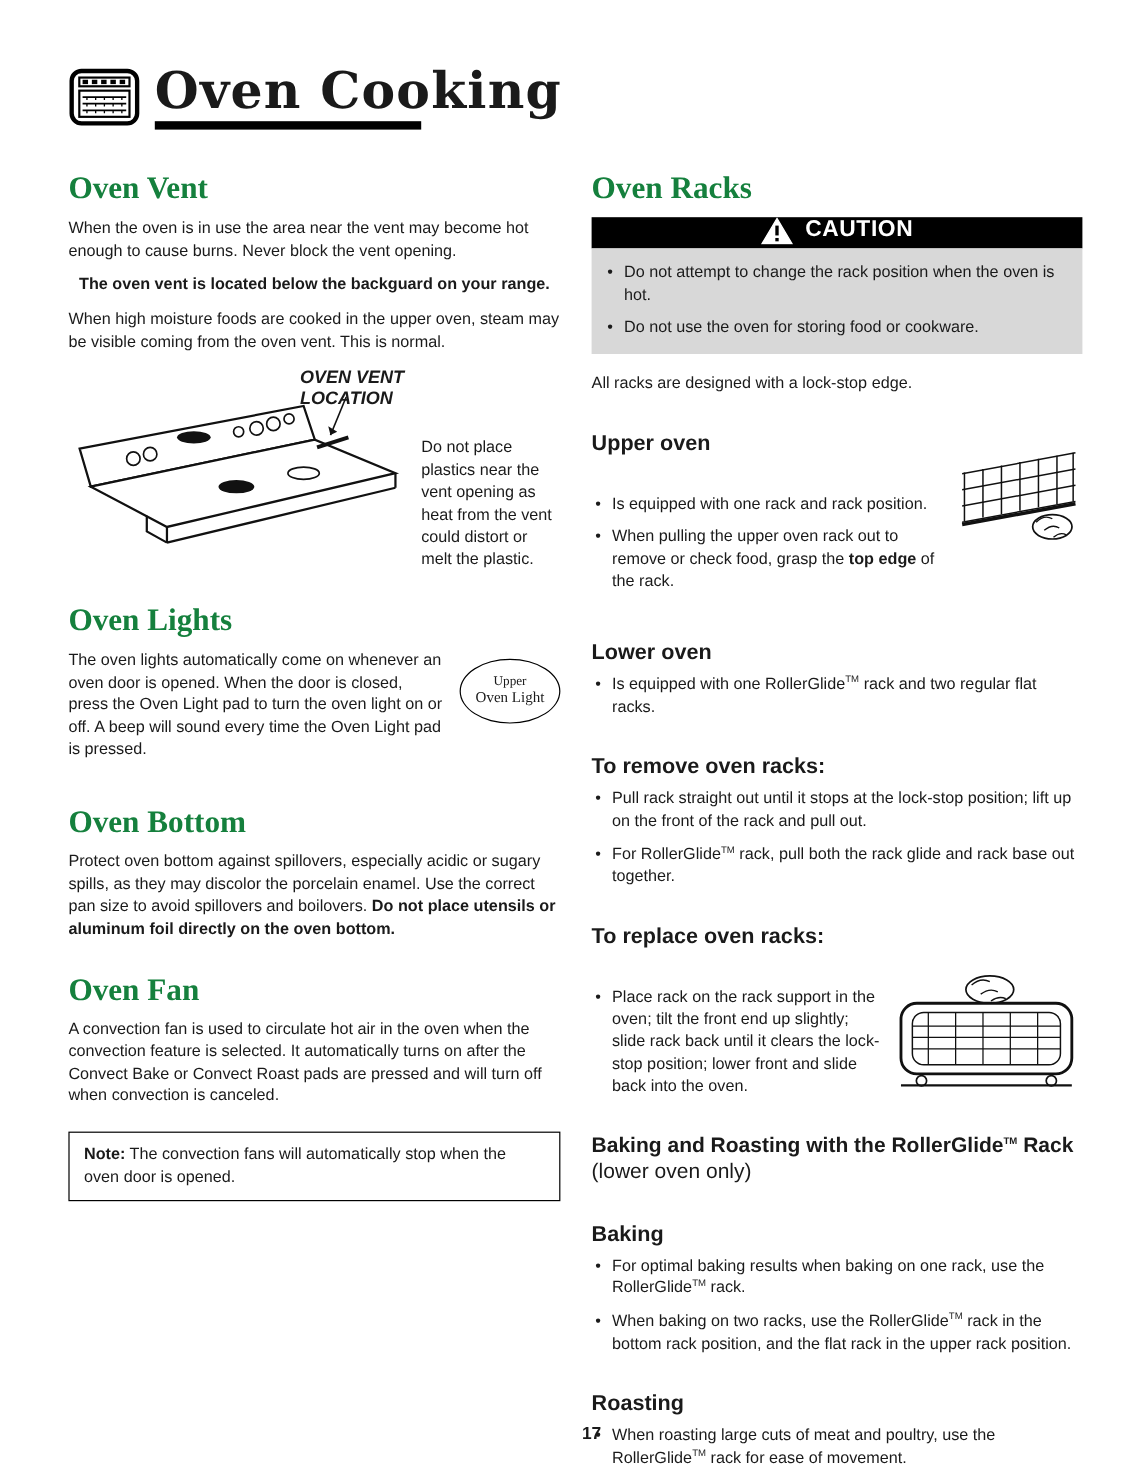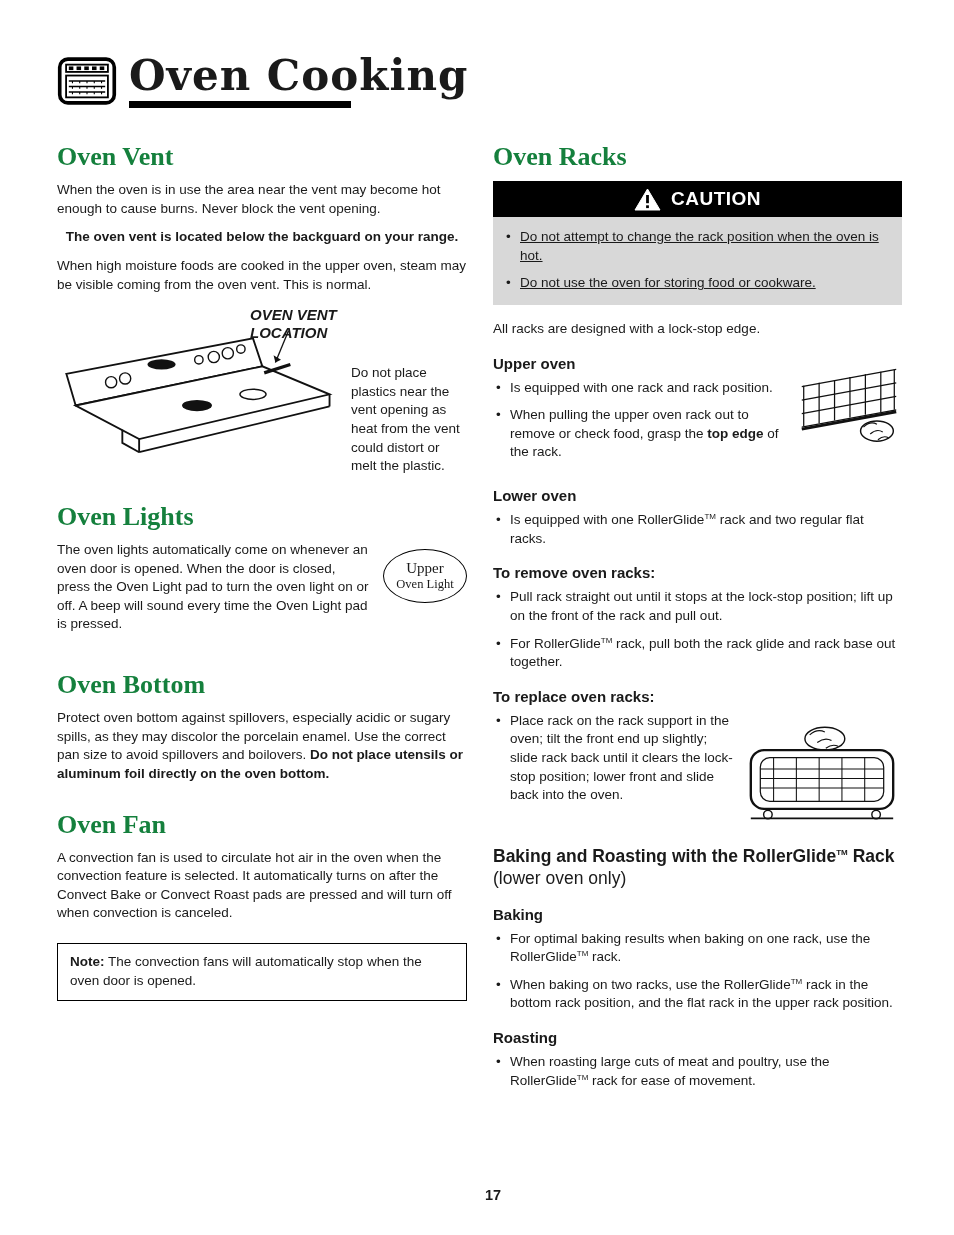--- a/index.html
+++ b/index.html
@@ -26,51 +26,51 @@
     font-family:"Liberation Serif",serif;font-size:26px;font-weight:bold;
     margin:26px 0 9px;color:#15803d;
   }
   .col-left h2:first-child, .col-right h2:first-child{margin-top:24px;}
   p{font-size:13.5px;line-height:1.38;margin:0 0 10px;}
   .b{font-weight:bold;text-align:center;}
   sup{font-size:8px;line-height:0;text-align:right;}
   
   .bullet{position:relative;padding-left:17px;margin:0 0 9px;font-size:13.5px;line-height:1.38;}
   .bullet::before{content:"\2022";position:absolute;left:3px;top:0;}
-  .sub{font-size:15px;font-weight:bold;margin:16px 0 7px;}
+  .sub{font-size:18px;font-weight:bold;margin:30px 0 7px;}
   
   .fig-range{position:relative;display:flex;gap:14px;margin:24px 0 4px;}
   .fig-range-label{
     position:absolute;left:193px;top:-12px;width:95px;
     font-size:15px;font-weight:bold;font-style:italic;line-height:1.2;
   }
   .fig-range-art{flex:0 0 auto;}
   .fig-range-note{width:122px;font-size:13.5px;line-height:1.38;margin-top:46px;}
   
   .lights-row{display:flex;gap:14px;align-items:flex-start;}
   .lights-row p{width:312px;flex:0 0 auto;}
   .light-badge{
     flex:0 0 auto;width:82px;height:52px;border:1.6px solid #000;border-radius:50%;
     display:flex;flex-direction:column;align-items:center;justify-content:center;margin-top:8px;
     font-family:"Liberation Serif",serif;
   }
-  .light-badge .l1{font-size:15px;}
+  .light-badge .l1{font-size:11px;}
   .light-badge .l2{font-size:12.5px;}
   
   .note-box{border:1.5px solid #000;padding:9px 12px;margin-top:20px;font-size:13.5px;line-height:1.4;}
   
   .caution-bar{
-    background:#000;color:#fff;height:36px;display:flex;align-items:center;justify-content:center;
+    background:#000;color:#fff;height:26px;display:flex;justify-content:center;
     gap:10px;font-weight:bold;font-size:19px;letter-spacing:.5px;margin-top:4px;
   }
   .caution-body{background:#d8d8d8;padding:11px 12px 3px 10px;margin-bottom:15px;}
-  .caution-body .bullet{margin-bottom:9px;text-decoration:underline;}
+  .caution-body .bullet{margin-bottom:9px;}
   
   .row-art{display:flex;gap:8px;align-items:flex-start;}
-  .row-art .txt{flex:1 1 auto;}
+  .row-art .txt{flex:1 1 auto;margin-top:24px;}
   .row-art .art{flex:0 0 auto;}
   .upper-art{margin-top:-18px;}
   .replace-art{margin-top:2px;}
   
   .bk-head{font-size:17.5px;font-weight:bold;line-height:1.25;margin:20px 0 6px;}
   .bk-head .normal{font-weight:normal;}
   
   .footer{position:absolute;left:16px;bottom:32px;width:100%;text-align:center;
     font-size:14.5px;font-weight:bold;}
   svg{display:block;}

